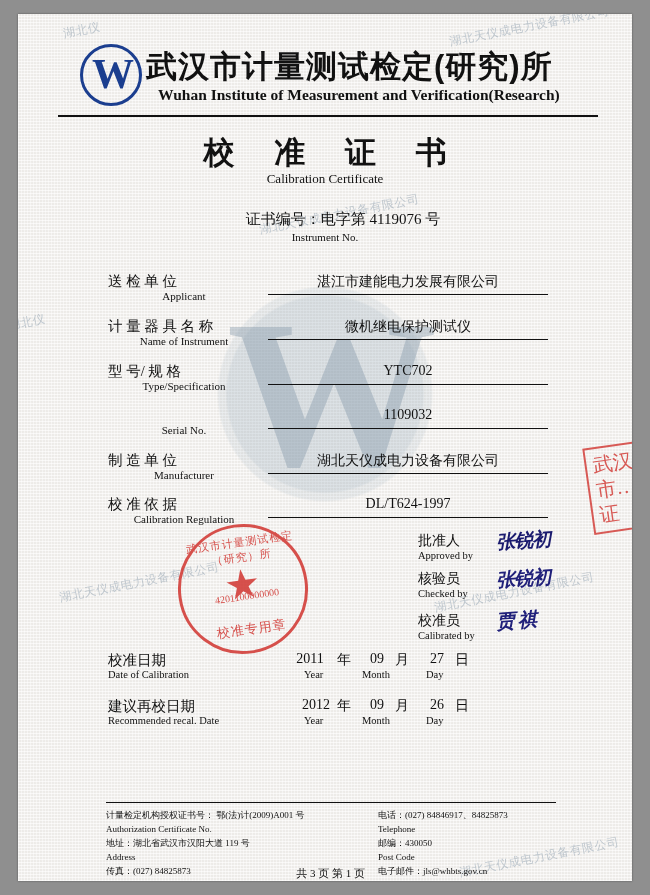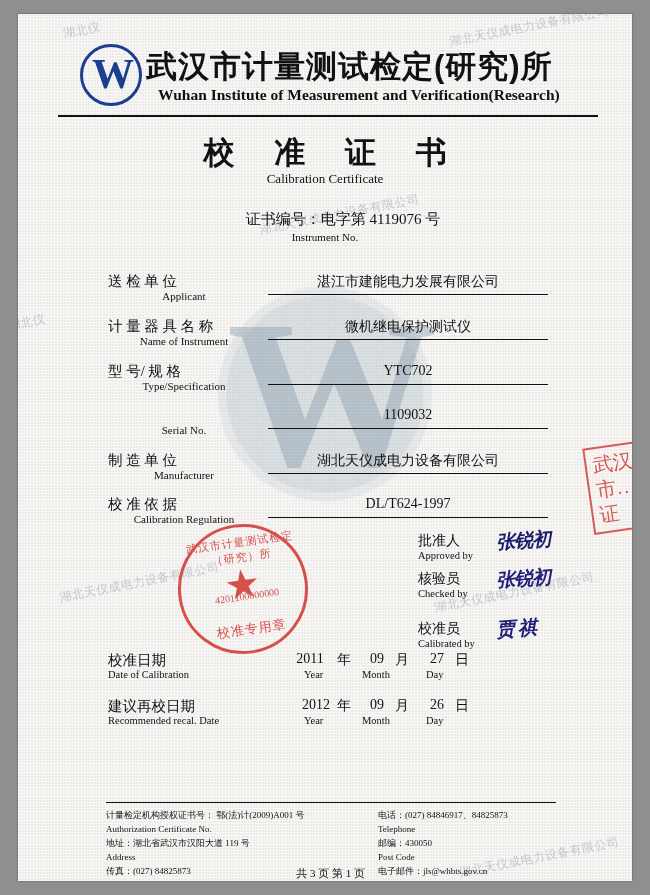--- a/index.html
+++ b/index.html
@@ -273,21 +273,21 @@
     <div class="s-en">Approved by</div>
     <div class="sig-name">张锐初</div>
   </div>
 
   <div class="sig" style="top:556px;">
     <div class="s-cn">核验员</div>
     <div class="s-en">Checked by</div>
     <div class="sig-name blue">张锐初</div>
   </div>
 
-  <div class="sig" style="top:598px;margin-top:8px;">
+  <div class="sig" style="top:598px;">
     <div class="s-cn">校准员</div>
     <div class="s-en">Calibrated by</div>
     <div class="sig-name blue">贾 祺</div>
   </div>
 
   <div class="drow" style="top:637px;">
     <div class="d-cn">校准日期</div>
     <div class="d-en">Date of Calibration</div>
     <div class="dcell" style="left:182px;width:40px;">2011</div>
     <div class="dcell" style="left:228px;width:16px;">年</div>

